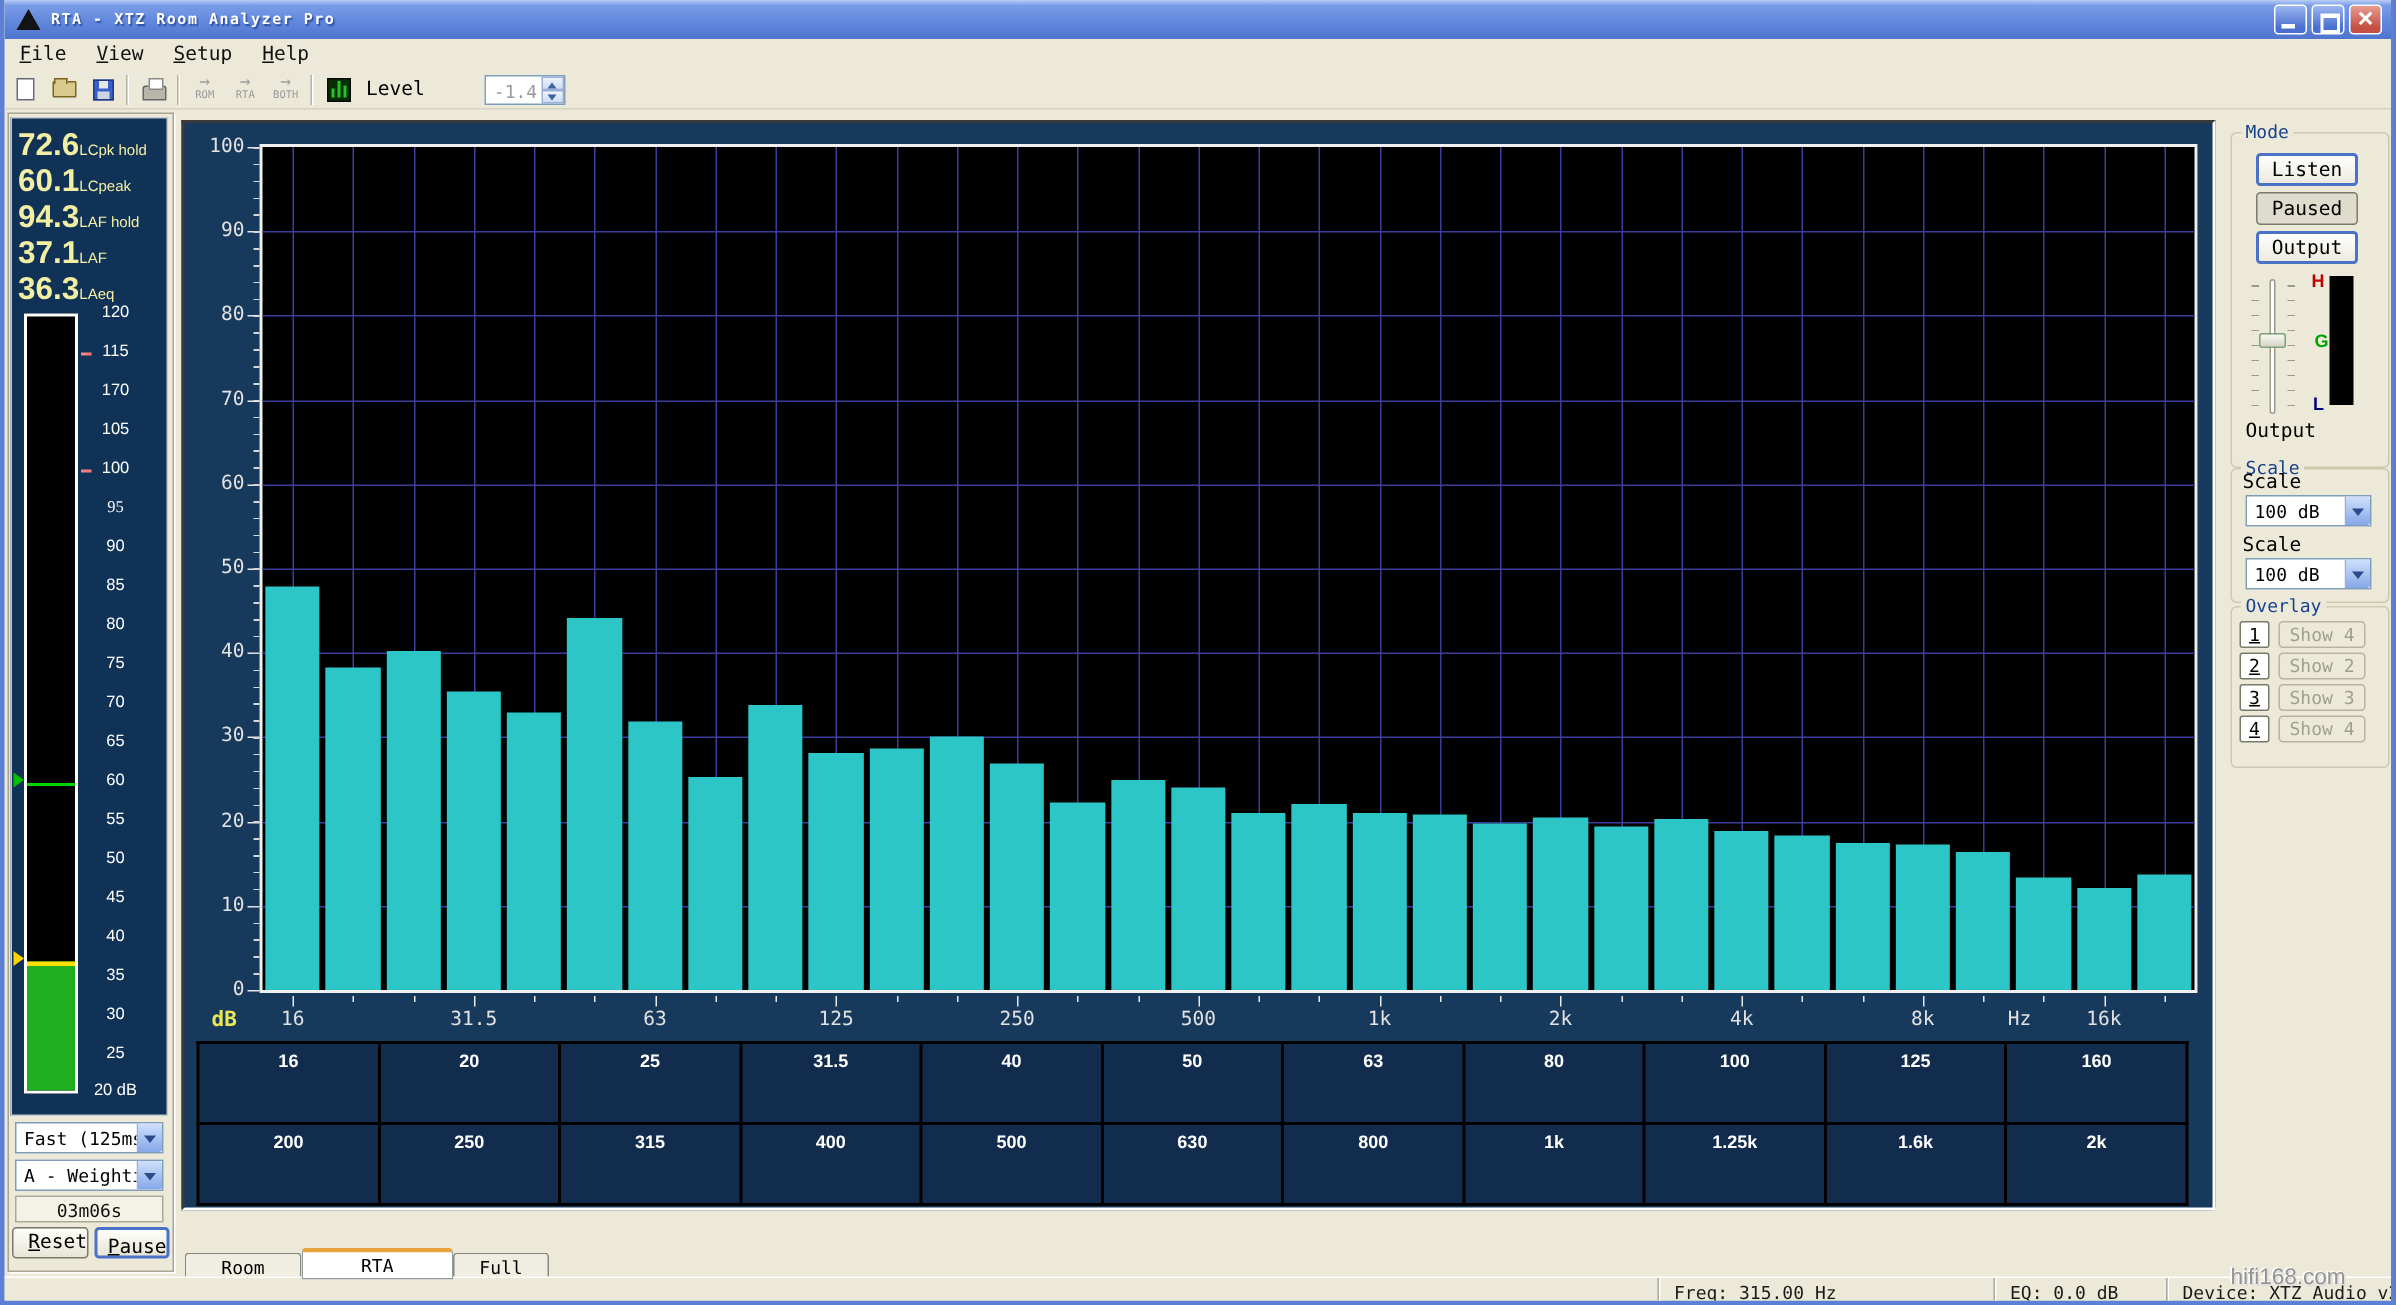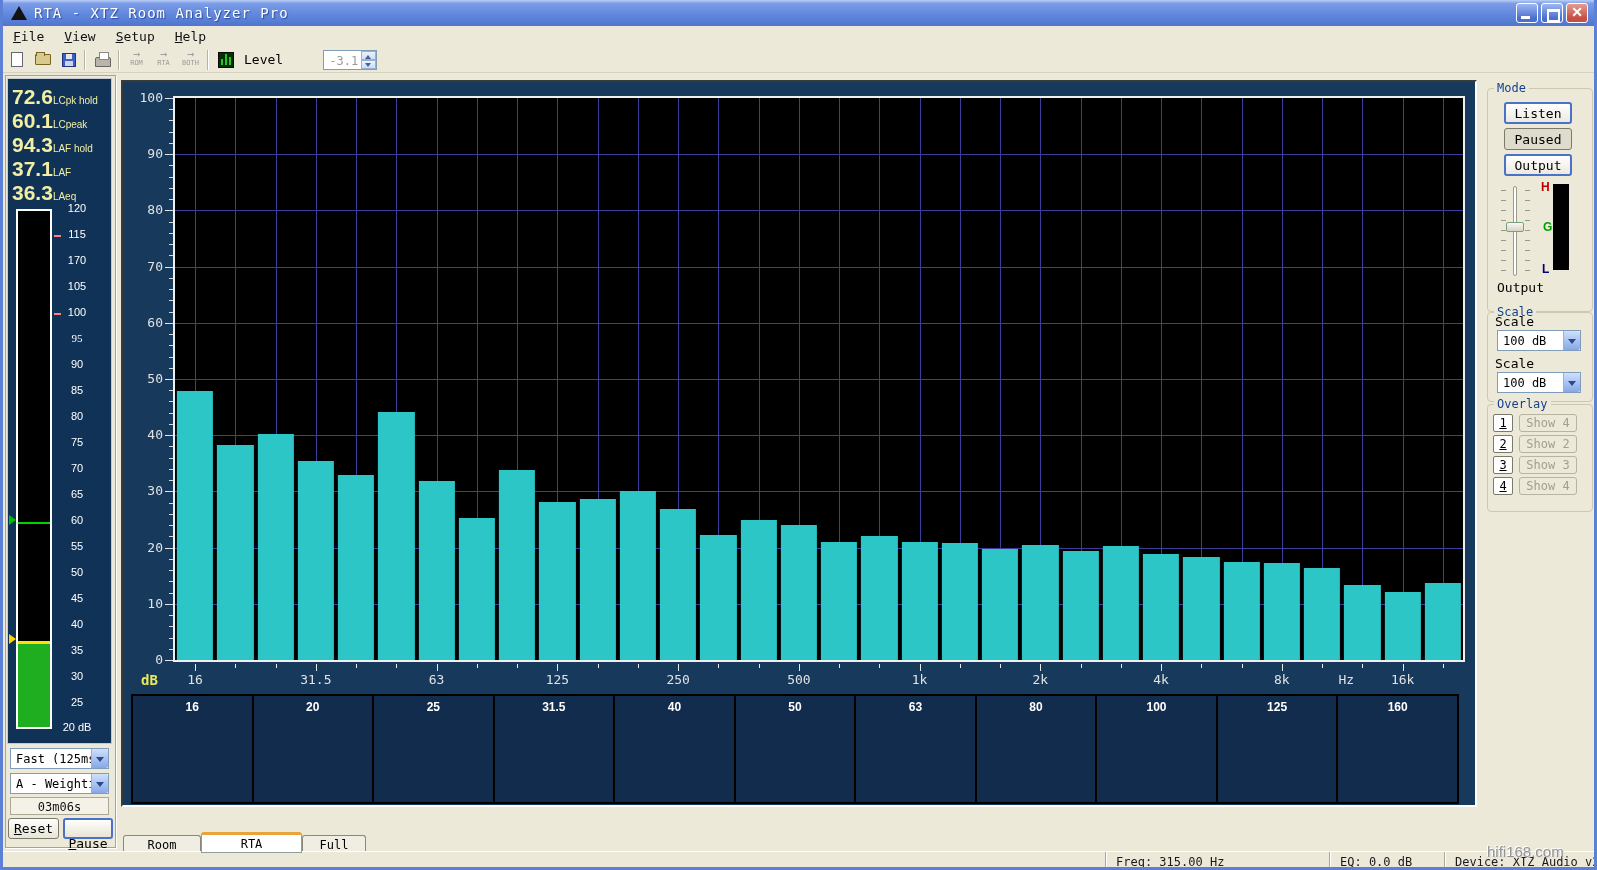--- a/index.html
+++ b/index.html
@@ -9,21 +9,21 @@
     background:#ece9d8;
     position:relative;
     border-left:3px solid #5c80d6; border-right:3px solid #5c80d6; border-bottom:3px solid #5c80d6;
   }
   
   .titlebar{position:absolute;left:0;top:0;width:100%;height:26px;
     background:linear-gradient(180deg,#b9cdf5 0%,#7a9ce8 14%,#6288dd 55%,#4f74cf 100%);
     display:flex;align-items:center;}
   .app-icon{width:0;height:0;border-left:8px solid transparent;border-right:8px solid transparent;
     border-bottom:14px solid #131313;margin:0 7px 0 8px;}
-  .title-text{color:#fff;font-weight:normal;font-size:14px;letter-spacing:1px;text-shadow:1px 1px 1px #2a4a9a;}
+  .title-text{color:#fff;font-weight:bold;font-size:10px;letter-spacing:1px;text-shadow:1px 1px 1px #2a4a9a;}
   .winbtns{position:absolute;right:6px;top:3px;display:flex;gap:3px;}
   .winbtn{width:22px;height:20px;border:1px solid #fff;border-radius:3px;position:relative;
     background:linear-gradient(180deg,#9db7ee,#4a6fd2 80%);}
   .winbtn.close{background:linear-gradient(180deg,#e89a90,#c44f42 80%);color:#fff;font-weight:bold;
     font-size:14px;text-align:center;line-height:17px;font-family:"Liberation Sans",sans-serif;}
   .winbtn.min::after{content:"";position:absolute;left:4px;bottom:3px;width:9px;height:3px;background:#fff;}
   .winbtn.restore::after{content:"";position:absolute;left:5px;top:5px;width:9px;height:8px;border:2px solid #fff;border-top-width:3px;}
   
   .menubar{position:absolute;left:0;top:26px;width:100%;height:21px;display:flex;align-items:center;font-size:13px;}
   .menu-item{padding:2px 10px;color:#111;}
@@ -63,22 +63,22 @@
   .meter-tri{position:absolute;width:0;height:0;border-top:5px solid transparent;border-bottom:5px solid transparent;}
   .meter-scale-label{position:absolute;left:46px;width:46px;text-align:center;color:#fff;font-size:11px;font-family:"Liberation Sans",sans-serif;}
   .meter-thresh{position:absolute;left:46px;width:7px;height:2px;background:#ff7e7e;}
   .xp-combo{position:absolute;left:7px;width:99px;height:21px;background:#fff;border:1px solid #7f9db9;display:flex;}
   .combo-text{flex:1;font-size:12px;padding:3px 0 0 5px;white-space:nowrap;overflow:hidden;color:#000;}
   .combo-arrow{width:17px;background:linear-gradient(180deg,#cfe0fb,#86a7e8);border-left:1px solid #9ab0d8;border-radius:0 2px 2px 0;position:relative;}
   .combo-arrow::after{content:"";position:absolute;left:4px;top:8px;border-left:4px solid transparent;border-right:4px solid transparent;border-top:5px solid #2a4a8a;}
   .timer-box{position:absolute;left:7px;top:797px;width:99px;height:18px;background:#f4f2e6;border:1px solid #aca894;
     text-align:center;font-size:12px;color:#111;padding-top:2px;}
   .xp-btn{position:absolute;height:21px;background:linear-gradient(180deg,#fefefb,#e8e5d6);border:1px solid #7a7a6a;border-radius:3px;
-    font-size:13px;color:#000;text-align:center;padding-top:2px;font-family:"DejaVu Sans Mono",monospace;}
-  .xp-btn.focus{border:2px solid #4a72c8;padding-top:16px;}
+    font-size:13px;color:#000;text-align:right;padding-top:2px;font-family:"DejaVu Sans Mono",monospace;}
+  .xp-btn.focus{border:2px solid #4a72c8;padding-top:4px;}
   
   .chart-panel{position:absolute;left:118px;top:80px;width:1356px;height:727px;background:#16395c;
     border-top:2px solid #3a3a3a;border-left:2px solid #3a3a3a;border-right:2px solid #fff;border-bottom:2px solid #fff;}
   .plot-area{position:absolute;left:50px;top:14px;width:1292px;height:566px;background:#000;border:2px solid #f0f0f0;}
   .gridline-v{position:absolute;top:0;bottom:0;width:1px;background:#3c3c9d;}
   .gridline-h{position:absolute;left:0;right:0;height:1px;background:#3c3c9d;}
   .rta-bar{position:absolute;bottom:0;background:#2cc6c6;transform:translateX(-50%);}
   .y-gutter{position:absolute;left:0;top:16px;width:40px;height:562px;}
   .y-axis-label{position:absolute;right:0;width:40px;text-align:right;color:#e2e2e2;font-size:13px;}
   .y-major{position:absolute;left:40px;top:16px;width:10px;height:562px;}
@@ -171,21 +171,21 @@
   <div class="tsep"></div>
   <div class="tbtn">
     <div class="ic-level">
         <i style="height:6px"></i>
         <i style="height:11px"></i>
         <i style="height:8px"></i>
       </div>
   </div>
   <div class="level-text">Level</div>
   <div class="spinbox">
-    <div class="spin-val">-3.1</div>
+    <div class="spin-val">-1.4</div>
     <div class="spin-btns">
       <span class="spin-up"></span>
       <span class="spin-dn"></span>
     </div>
   </div>
 </div>
 
 <div class="left-frame"></div>
 <div class="meas-panel">
   <div class="meas-row" style="top:6px"><span class="meas-val">72.6</span><span class="meas-lbl">LCpk hold</span></div>
@@ -396,20 +396,33 @@
           <td>25</td>
           <td>31.5</td>
           <td>40</td>
           <td>50</td>
           <td>63</td>
           <td>80</td>
           <td>100</td>
           <td>125</td>
           <td>160</td>
         </tr>
+        <tr>
+          <td>200</td>
+          <td>250</td>
+          <td>315</td>
+          <td>400</td>
+          <td>500</td>
+          <td>630</td>
+          <td>800</td>
+          <td>1k</td>
+          <td>1.25k</td>
+          <td>1.6k</td>
+          <td>2k</td>
+        </tr>
       </tbody>
     </table>
 </div>
 
 <div class="right-panel">
   <div class="groupbox" style="top:14px;height:224px;">
     <div class="group-title">Mode</div>
   </div>
   <div class="mode-btn" style="top:28px;">Listen</div>
   <div class="mode-btn plain" style="top:54px;">Paused</div>

